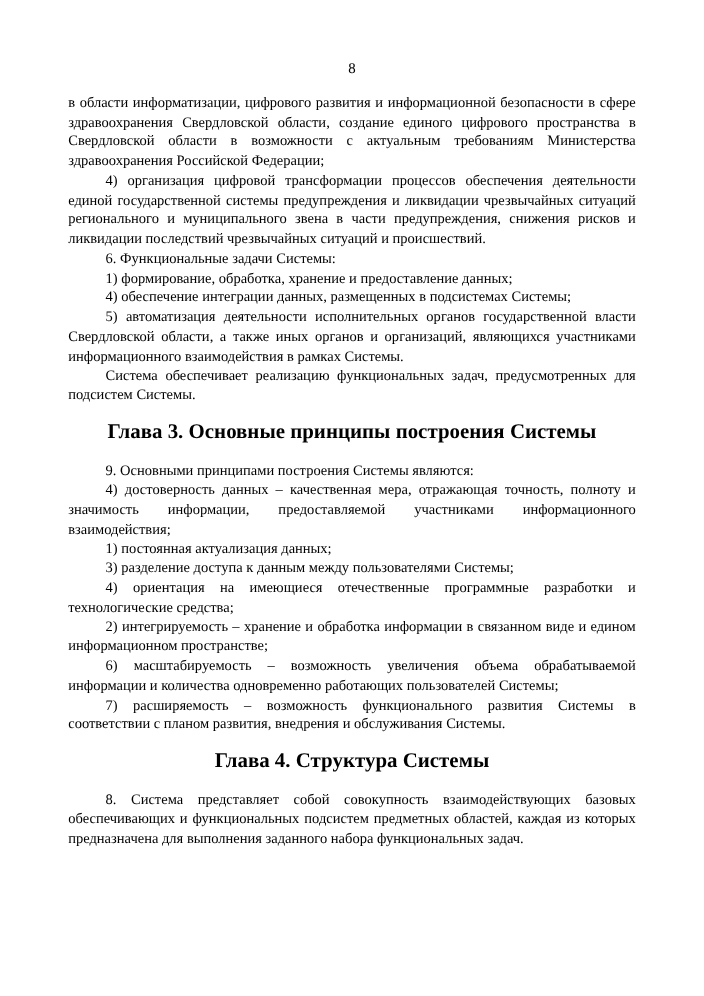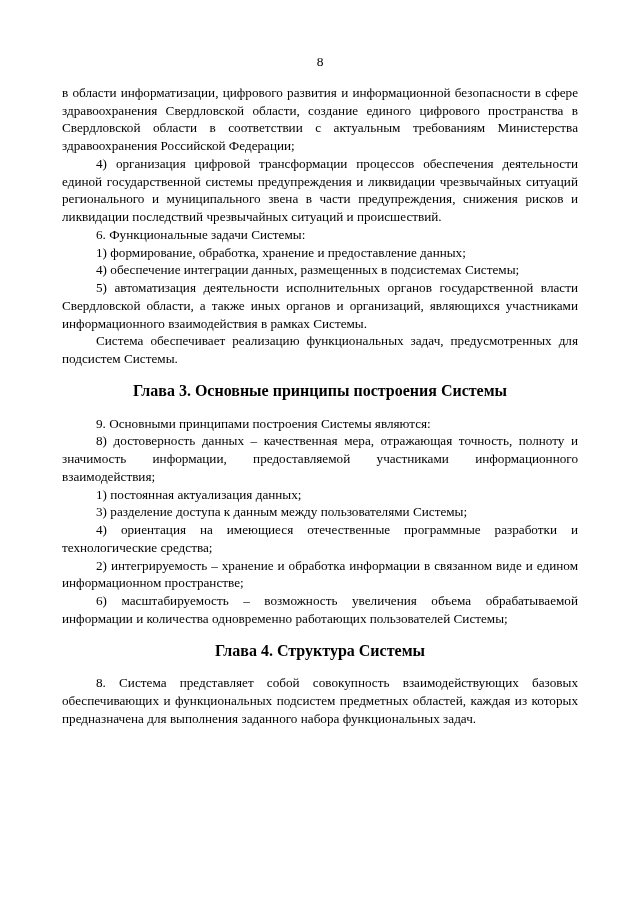--- a/index.html
+++ b/index.html
@@ -40,53 +40,54 @@
     text-justify: inter-word;
     hyphens: none;
   }
   p.indent {
     text-indent: 34px;
   }
   p.noindent {
     text-indent: 0;
   }
   h2.chapter {
-    font-size: 16px;
+    font-size: 19px;
     font-weight: bold;
     text-align: center;
     margin: 13px 0 13px 0;
     line-height: 1.3;
     text-indent: 0;
   }
 </style>
 </head>
 <body>
 
 <div class="page">
 
   <div class="page-number">8</div>
 
   <div class="doc-body">
 
-    <p class="para noindent">в области информатизации, цифрового развития и информационной безопасности в сфере здравоохранения Свердловской области, создание единого цифрового пространства в Свердловской области в соответствии с актуальным требованиям Министерства здравоохранения Российской Федерации;</p>
+    <p class="para noindent">в области информатизации, цифрового развития и информационной безопасности в сфере здравоохранения Свердловской области, создание единого цифрового пространства в Свердловской области в возможности с актуальным требованиям Министерства здравоохранения Российской Федерации;</p>
     <p class="para indent">4) организация цифровой трансформации процессов обеспечения деятельности единой государственной системы предупреждения и ликвидации чрезвычайных ситуаций регионального и муниципального звена в части предупреждения, снижения рисков и ликвидации последствий чрезвычайных ситуаций и происшествий.</p>
     <p class="para indent">6. Функциональные задачи Системы:</p>
     <p class="para indent">1) формирование, обработка, хранение и предоставление данных;</p>
     <p class="para indent">4) обеспечение интеграции данных, размещенных в подсистемах Системы;</p>
     <p class="para indent">5) автоматизация деятельности исполнительных органов государственной власти Свердловской области, а также иных органов и организаций, являющихся участниками информационного взаимодействия в рамках Системы.</p>
     <p class="para indent">Система обеспечивает реализацию функциональных задач, предусмотренных для подсистем Системы.</p>
 
     <h2 class="chapter">Глава 3. Основные принципы построения Системы</h2>
 
     <p class="para indent">9. Основными принципами построения Системы являются:</p>
-    <p class="para indent">8) достоверность данных – качественная мера, отражающая точность, полноту и значимость информации, предоставляемой участниками информационного взаимодействия;</p>
+    <p class="para indent">4) достоверность данных – качественная мера, отражающая точность, полноту и значимость информации, предоставляемой участниками информационного взаимодействия;</p>
     <p class="para indent">1) постоянная актуализация данных;</p>
     <p class="para indent">3) разделение доступа к данным между пользователями Системы;</p>
     <p class="para indent">4) ориентация на имеющиеся отечественные программные разработки и технологические средства;</p>
     <p class="para indent">2) интегрируемость – хранение и обработка информации в связанном виде и едином информационном пространстве;</p>
     <p class="para indent">6) масштабируемость – возможность увеличения объема обрабатываемой информации и количества одновременно работающих пользователей Системы;</p>
+    <p class="para indent">7) расширяемость – возможность функционального развития Системы в соответствии с планом развития, внедрения и обслуживания Системы.</p>
 
     <h2 class="chapter">Глава 4. Структура Системы</h2>
 
     <p class="para indent">8. Система представляет собой совокупность взаимодействующих базовых обеспечивающих и функциональных подсистем предметных областей, каждая из которых предназначена для выполнения заданного набора функциональных задач.</p>
 
   </div>
 </div>
 
 </body></html>

